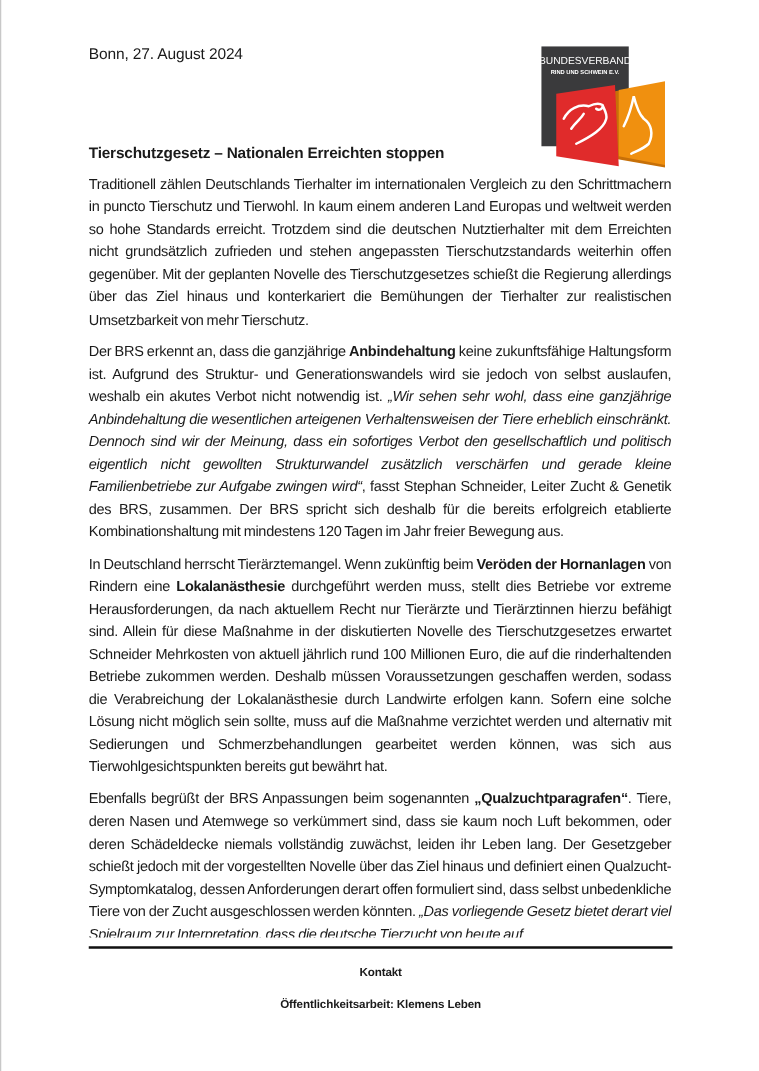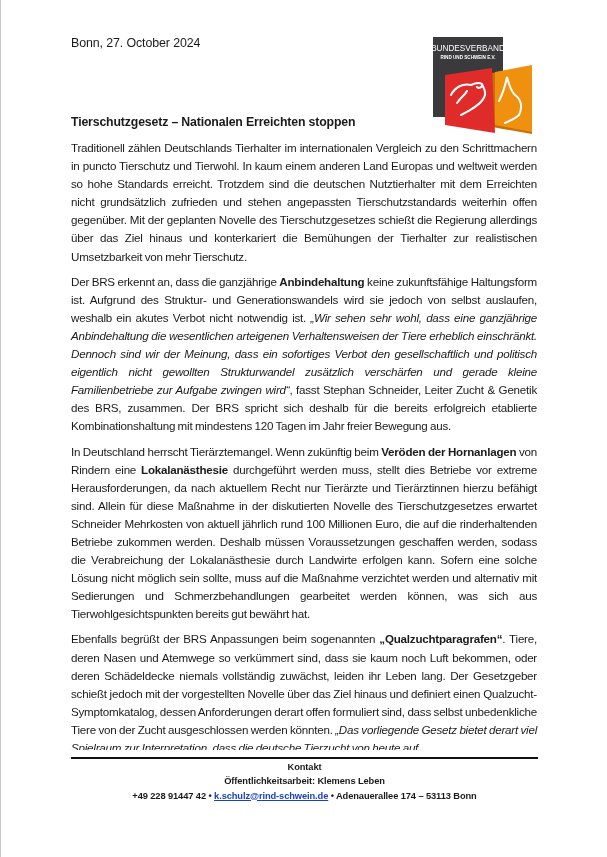--- a/index.html
+++ b/index.html
@@ -81,32 +81,32 @@
       left: 71px;
       top: 760px;
       width: 467px;
       text-align: center;
       font-size: 9.3px;
       line-height: 14.3px;
       font-weight: bold;
       color: #1a1a1a;
       letter-spacing: -0.1px;
     }
-    .footer .line { display: block; white-space: nowrap; }
+    .footer .line { display: block; white-space: nowrap; margin-top: 11px; }
     .footer a {
       color: #1a3fbf;
       text-decoration: underline;
     }
   </style>
 </head>
 <body>
 
 <div class="page-edge-left"></div>
 
-<div class="date">Bonn, 27. October 2024</div>
+<div class="date">Bonn, 27. August 2024</div>
 
 <div class="logo">
   <svg width="100" height="100" viewBox="0 0 100 100">
     <rect x="0" y="0" width="70" height="80" fill="#3a3a3c"></rect>
     <text x="35" y="14" text-anchor="middle" font-family="Liberation Sans, sans-serif" font-size="8.2" fill="#ffffff">BUNDESVERBAND</text>
     <text x="35" y="22" text-anchor="middle" font-family="Liberation Sans, sans-serif" font-size="4.6" font-weight="bold" fill="#ffffff">RIND UND SCHWEIN E.V.</text>
     <polygon points="59,36 99,29 99,97 59,90" fill="#c77008"></polygon>
     <polygon points="62,35 99,28 99,95 62,88" fill="#f0900f"></polygon>
     <polygon points="12,38 59,31 62,96 12,88" fill="#e02b2b"></polygon>
     <path d="M18,58 C22,50 30,46 38,48 C42,46 46,45 49,47 C50,50 46,52 44,50 M24,66 C28,60 32,58 34,54 M28,78 C40,72 50,66 52,58 C53,54 50,50 49,47" stroke="#ffffff" stroke-width="2" fill="none" stroke-linecap="round"></path>
@@ -123,16 +123,13 @@
       <p><span>In Deutschland herrscht Tierärztemangel. Wenn zukünftig beim </span><b>Veröden der Hornanlagen</b><span> von Rindern eine </span><b>Lokalanästhesie</b><span> durchgeführt werden muss, stellt dies Betriebe vor extreme Herausforderungen, da nach aktuellem Recht nur Tierärzte und Tierärztinnen hierzu befähigt sind. Allein für diese Maßnahme in der diskutierten Novelle des Tierschutzgesetzes erwartet Schneider Mehrkosten von aktuell jährlich rund 100 Millionen Euro, die auf die rinderhaltenden Betriebe zukommen werden. Deshalb müssen Voraussetzungen geschaffen werden, sodass die Verabreichung der Lokalanästhesie durch Landwirte erfolgen kann. Sofern eine solche Lösung nicht möglich sein sollte, muss auf die Maßnahme verzichtet werden und alternativ mit Sedierungen und Schmerzbehandlungen gearbeitet werden können, was sich aus Tierwohlgesichtspunkten bereits gut bewährt hat.</span></p>
       <p><span>Ebenfalls begrüßt der BRS Anpassungen beim sogenannten </span><b>„Qualzuchtparagrafen“</b><span>. Tiere, deren Nasen und Atemwege so verkümmert sind, dass sie kaum noch Luft bekommen, oder deren Schädeldecke niemals vollständig zuwächst, leiden ihr Leben lang. Der Gesetzgeber schießt jedoch mit der vorgestellten Novelle über das Ziel hinaus und definiert einen Qualzucht-Symptomkatalog, dessen Anforderungen derart offen formuliert sind, dass selbst unbedenkliche Tiere von der Zucht ausgeschlossen werden könnten. </span><i>„Das vorliegende Gesetz bietet derart viel Spielraum zur Interpretation, dass die deutsche Tierzucht von heute auf</i></p>
     </div>
 </div>
 
 <div class="divider"></div>
 
 <div class="footer">
   <span class="line">Kontakt</span>
   <span class="line">Öffentlichkeitsarbeit: Klemens Leben</span>
-  <span class="line">
-    <span>+49 228 91447 42</span><span> • </span><a>k.schulz@rind-schwein.de</a><span> • </span><span>Adenauerallee 174 – 53113 Bonn</span>
-  </span>
 </div>
 
 </body></html>

